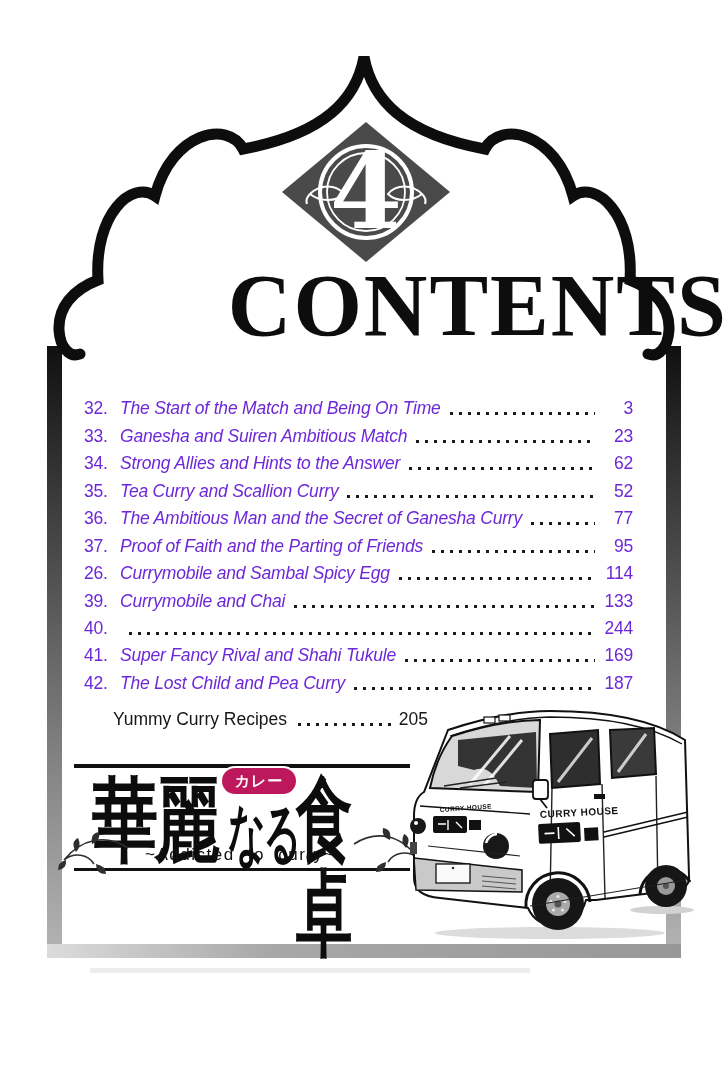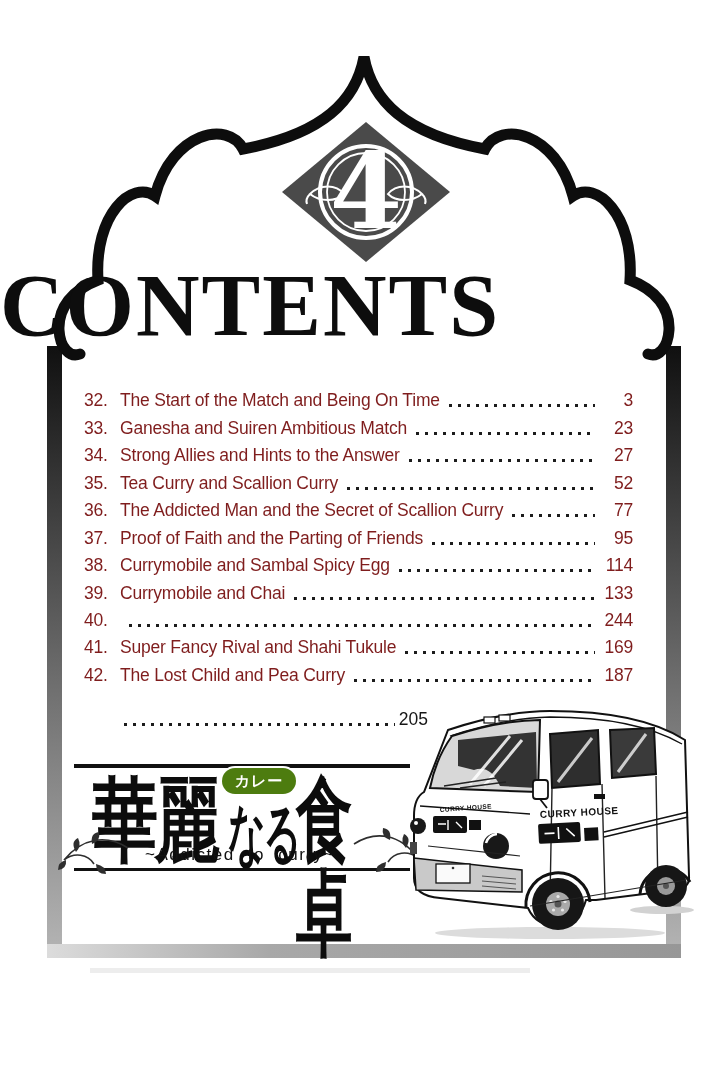--- a/index.html
+++ b/index.html
@@ -8,48 +8,48 @@
     background:#ffffff;
     font-family:"Liberation Sans","DejaVu Sans",sans-serif;
   }
   
   .frame-svg{position:absolute;left:0;top:0;width:728px;height:1088px;z-index:1;}
   
   .emblem{position:absolute;left:280px;top:122px;width:172px;height:140px;z-index:2;}
   .emblem text{font-family:"DejaVu Serif","Liberation Serif",serif;font-weight:bold;}
   
   .page-title{
-    position:absolute;left:0;top:262px;width:728px;text-align:left;z-index:2;
+    position:absolute;left:0;top:262px;width:728px;text-align:right;z-index:2;
     font-family:"Liberation Serif","DejaVu Serif",serif;font-weight:bold;
     font-size:88px;line-height:1;letter-spacing:2px;color:#0d0d0d;margin:0;
   }
   
-  .toc{position:absolute;left:84px;top:387px;width:549px;z-index:2;color:#7f1d1d;}
+  .toc{position:absolute;left:84px;top:395px;width:549px;z-index:2;color:#6d28d9;}
   .toc-row{display:flex;align-items:flex-end;height:27.45px;padding-bottom:3px;box-sizing:border-box;
     font-size:17.5px;letter-spacing:-0.2px;white-space:nowrap;}
   .toc-row .num{width:36px;flex:0 0 36px;}
-  .toc-row .ttl{flex:0 0 auto;}
+  .toc-row .ttl{flex:0 0 auto;font-style:italic;}
   .toc-row .dots{flex:1 1 auto;min-width:22px;height:5px;margin:0 2px 3px 8px;
     background:radial-gradient(circle 1.7px at 2.2px 2.5px,#1c1c1c 97%,rgba(0,0,0,0)) left bottom/9px 5px repeat-x;}
   .toc-row .pg{flex:0 0 36px;width:36px;text-align:right;}
   
   .recipes{position:absolute;left:113px;top:709px;width:315px;z-index:2;color:#161616;
     display:flex;align-items:flex-end;font-size:17.5px;white-space:nowrap;}
   .recipes .dots{flex:1 1 auto;height:5px;margin:0 4px 3px 10px;
     background:radial-gradient(circle 1.7px at 2.2px 2.5px,#1c1c1c 97%,rgba(0,0,0,0)) left bottom/9px 5px repeat-x;}
   
   .logo{position:absolute;left:70px;top:760px;width:345px;height:120px;z-index:3;}
   .logo .rule-top{position:absolute;left:4px;top:4px;width:336px;height:4px;background:#111;}
   .logo .rule-bottom{position:absolute;left:4px;top:108px;width:336px;height:3px;background:#111;}
   .logo .kanji{position:absolute;color:#0c0c0c;font-family:"DejaVu Serif","Liberation Serif",serif;
     font-weight:bold;line-height:1;transform-origin:left bottom;}
   .logo .k1{left:22px;top:14px;font-size:92px;transform:scaleX(0.72);letter-spacing:-6px;}
   .logo .k2{left:158px;top:40px;font-size:66px;transform:scaleX(0.56);letter-spacing:-4px;}
   .logo .k3{left:226px;top:12px;font-size:94px;transform:scaleX(0.60);letter-spacing:-6px;}
-  .badge{position:absolute;left:152px;top:8px;width:74px;height:26px;background:#4d7c0f;border-radius:13px;
+  .badge{position:absolute;left:152px;top:8px;width:74px;height:26px;background:#be185d;border-radius:13px;
     box-shadow:0 0 0 2px #ffffff;display:flex;align-items:center;justify-content:center;}
   .badge span{color:#ffffff;font-size:15px;font-weight:bold;letter-spacing:1px;
     font-family:"DejaVu Sans",sans-serif;line-height:1;}
   .logo .subtitle{position:absolute;left:40px;top:86px;width:260px;text-align:center;
     font-family:Liberation Sans, sans-serif;font-size:17px;color:#111;
     letter-spacing:1.5px;word-spacing:7px;line-height:1;}
   .vine{position:absolute;z-index:3;}
   .vine-left{left:56px;top:830px;}
   .vine-right{left:350px;top:824px;}
   
@@ -110,42 +110,42 @@
   <div class="toc-row">
     <span class="num">33.</span>
     <span class="ttl">Ganesha and Suiren Ambitious Match</span>
     <span class="dots"></span>
     <span class="pg">23</span>
   </div>
   <div class="toc-row">
     <span class="num">34.</span>
     <span class="ttl">Strong Allies and Hints to the Answer</span>
     <span class="dots"></span>
-    <span class="pg">27</span>
+    <span class="pg">62</span>
   </div>
   <div class="toc-row">
     <span class="num">35.</span>
     <span class="ttl">Tea Curry and Scallion Curry</span>
     <span class="dots"></span>
     <span class="pg">52</span>
   </div>
   <div class="toc-row">
     <span class="num">36.</span>
-    <span class="ttl">The Addicted Man and the Secret of Scallion Curry</span>
+    <span class="ttl">The Ambitious Man and the Secret of Ganesha Curry</span>
     <span class="dots"></span>
     <span class="pg">77</span>
   </div>
   <div class="toc-row">
     <span class="num">37.</span>
     <span class="ttl">Proof of Faith and the Parting of Friends</span>
     <span class="dots"></span>
     <span class="pg">95</span>
   </div>
   <div class="toc-row">
-    <span class="num">38.</span>
+    <span class="num">26.</span>
     <span class="ttl">Currymobile and Sambal Spicy Egg</span>
     <span class="dots"></span>
     <span class="pg">114</span>
   </div>
   <div class="toc-row">
     <span class="num">39.</span>
     <span class="ttl">Currymobile and Chai</span>
     <span class="dots"></span>
     <span class="pg">133</span>
   </div>
@@ -162,20 +162,21 @@
   </div>
   <div class="toc-row">
     <span class="num">42.</span>
     <span class="ttl">The Lost Child and Pea Curry</span>
     <span class="dots"></span>
     <span class="pg">187</span>
   </div>
 </div>
 
 <div class="recipes">
+  <span>Yummy Curry Recipes</span>
   <span class="dots"></span>
   <span>205</span>
 </div>
 
 <div class="logo">
   <div class="rule-top"></div>
   <span class="kanji k1">華麗</span>
   <span class="kanji k2">なる</span>
   <span class="kanji k3">食卓</span>
   <div class="badge">

